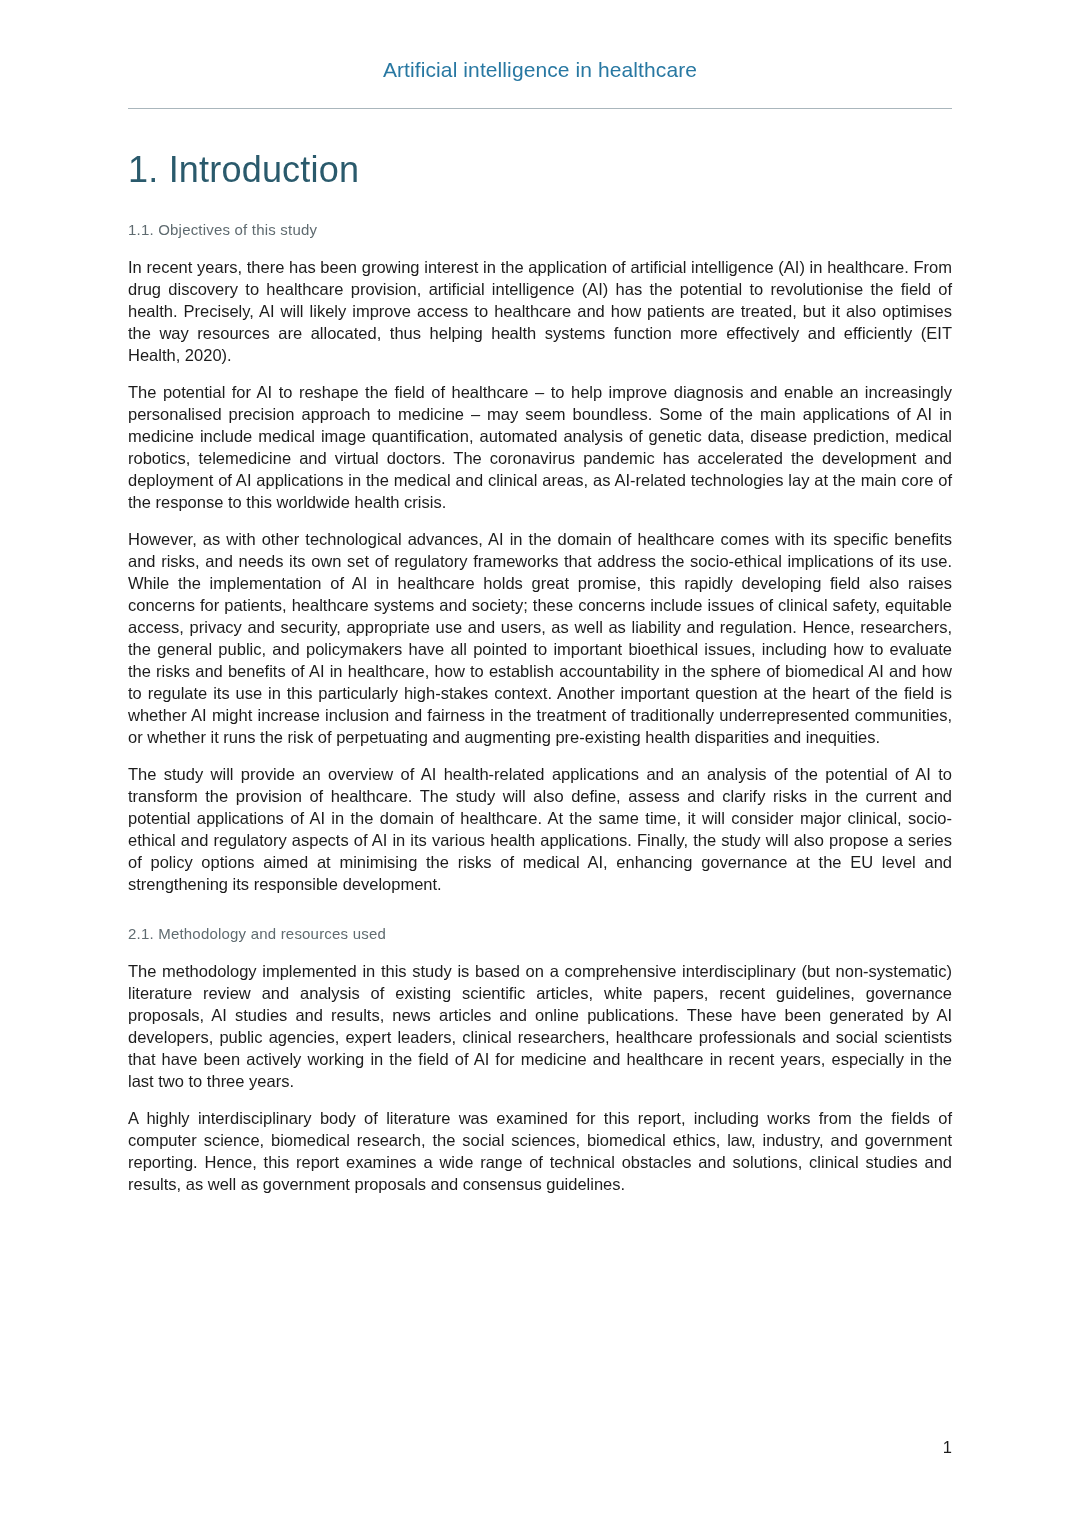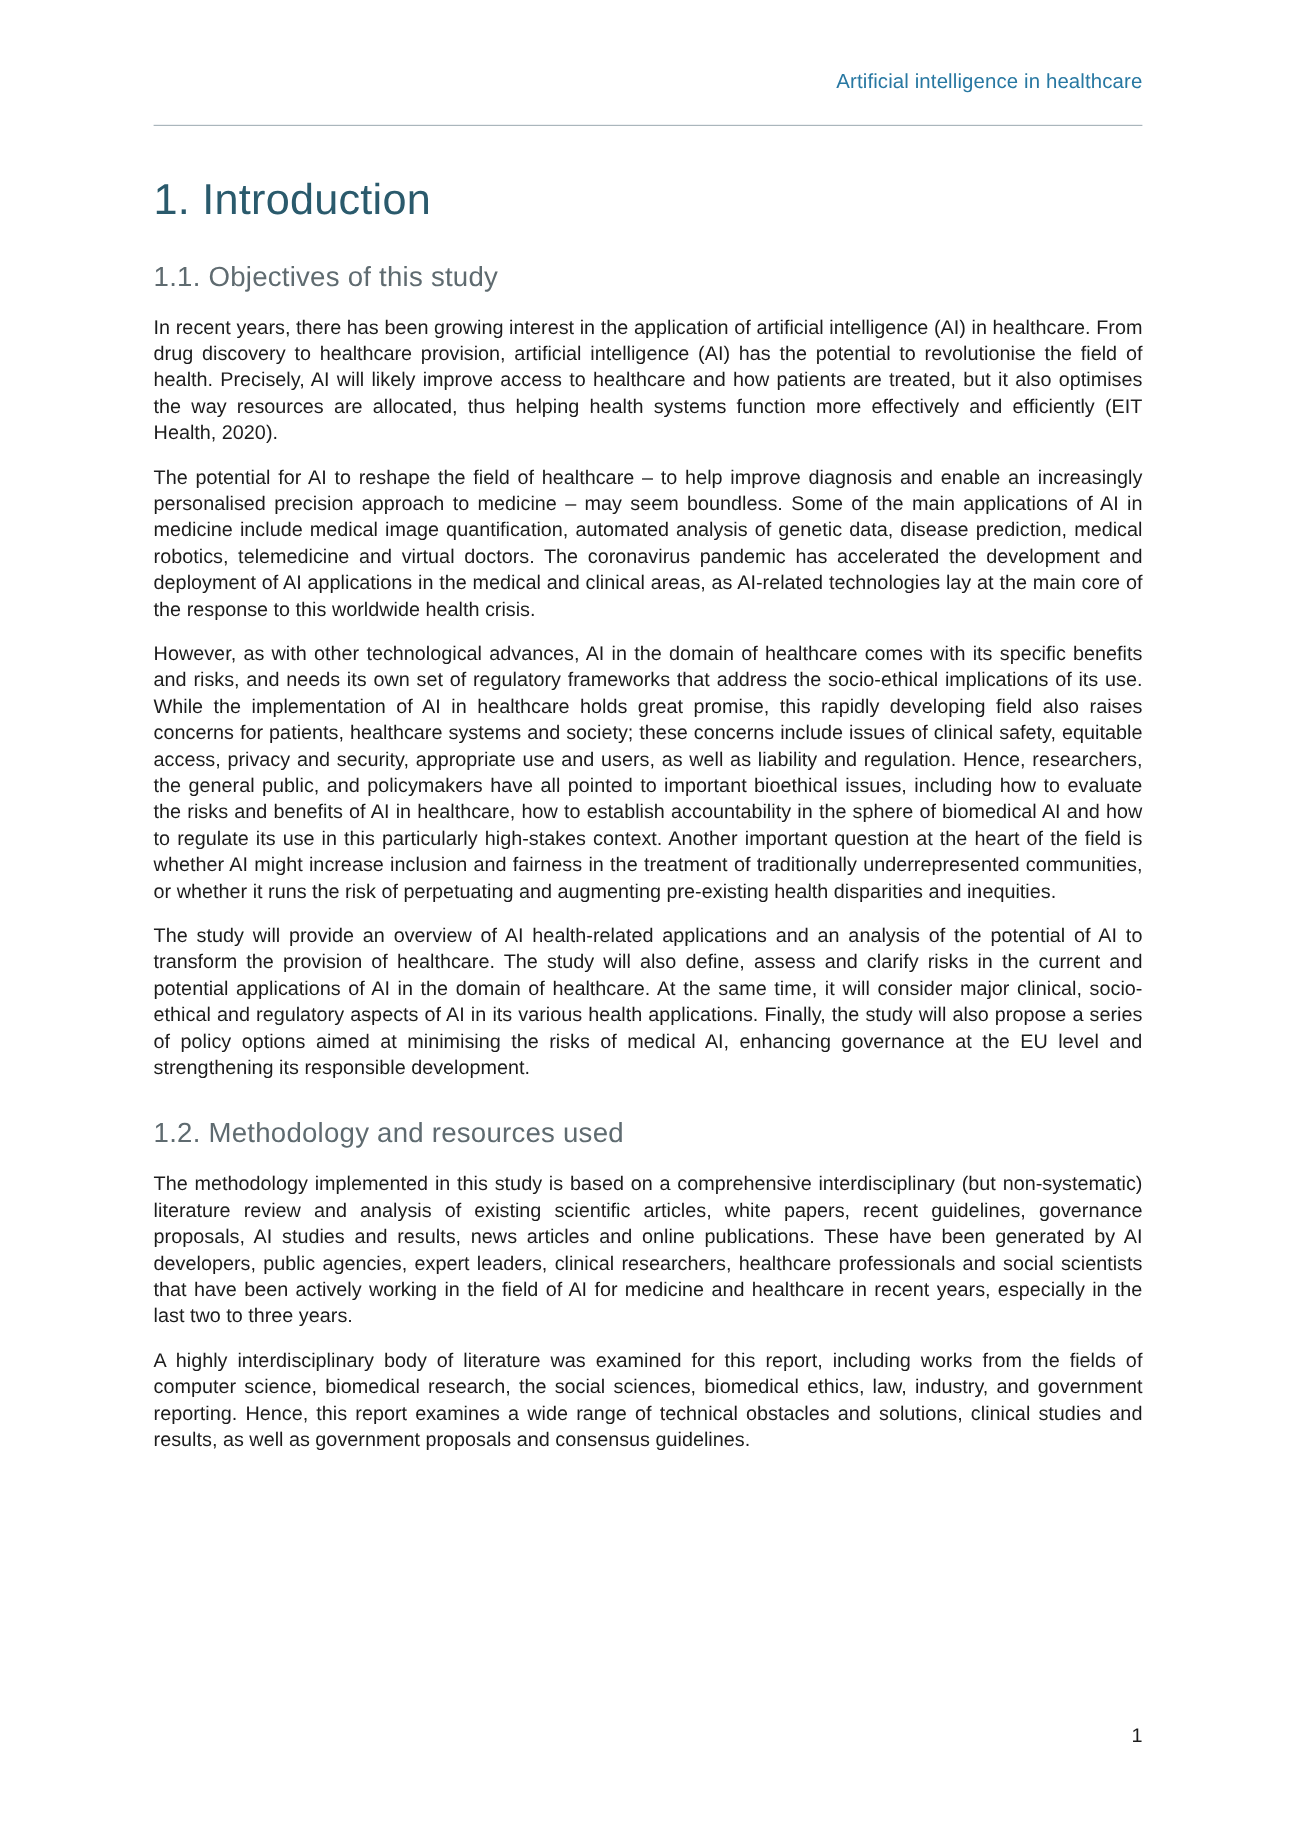--- a/index.html
+++ b/index.html
@@ -19,22 +19,22 @@
 
   .page {
     width: 1080px;
     height: 1527px;
     padding: 58px 128px 0 128px;
     position: relative;
   }
 
   
   .running-title {
-    text-align: right;
-    font-size: 17px;
+    text-align: center;
+    font-size: 21px;
     color: #2878a2;
     letter-spacing: 0.1px;
   }
 
   .header-rule {
     margin-top: 26px;
     border: none;
     border-bottom: 1.5px solid #aab6bc;
     height: 0;
   }
@@ -44,21 +44,21 @@
     margin-top: 40px;
     font-size: 36px;
     font-weight: 500;
     color: #2a5a6c;
     letter-spacing: 0.2px;
   }
 
   h2.doc-h2 {
     margin-top: 30px;
     margin-bottom: 18px;
-    font-size: 23px;
+    font-size: 15px;
     font-weight: 400;
     color: #5f6b70;
     letter-spacing: 0.2px;
   }
 
   
   p.doc-p {
     font-size: 16.5px;
     line-height: 22px;
     text-align: justify;
@@ -96,21 +96,21 @@
     <h2 class="doc-h2">1.1. Objectives of this study</h2>
 
     <p class="doc-p">In recent years, there has been growing interest in the application of artificial intelligence (AI) in healthcare. From drug discovery to healthcare provision, artificial intelligence (AI) has the potential to revolutionise the field of health. Precisely, AI will likely improve access to healthcare and how patients are treated, but it also optimises the way resources are allocated, thus helping health systems function more effectively and efficiently (EIT Health, 2020).</p>
 
     <p class="doc-p">The potential for AI to reshape the field of healthcare – to help improve diagnosis and enable an increasingly personalised precision approach to medicine – may seem boundless. Some of the main applications of AI in medicine include medical image quantification, automated analysis of genetic data, disease prediction, medical robotics, telemedicine and virtual doctors. The coronavirus pandemic has accelerated the development and deployment of AI applications in the medical and clinical areas, as AI-related technologies lay at the main core of the response to this worldwide health crisis.</p>
 
     <p class="doc-p">However, as with other technological advances, AI in the domain of healthcare comes with its specific benefits and risks, and needs its own set of regulatory frameworks that address the socio-ethical implications of its use. While the implementation of AI in healthcare holds great promise, this rapidly developing field also raises concerns for patients, healthcare systems and society; these concerns include issues of clinical safety, equitable access, privacy and security, appropriate use and users, as well as liability and regulation. Hence, researchers, the general public, and policymakers have all pointed to important bioethical issues, including how to evaluate the risks and benefits of AI in healthcare, how to establish accountability in the sphere of biomedical AI and how to regulate its use in this particularly high-stakes context. Another important question at the heart of the field is whether AI might increase inclusion and fairness in the treatment of traditionally underrepresented communities, or whether it runs the risk of perpetuating and augmenting pre-existing health disparities and inequities.</p>
 
     <p class="doc-p">The study will provide an overview of AI health-related applications and an analysis of the potential of AI to transform the provision of healthcare. The study will also define, assess and clarify risks in the current and potential applications of AI in the domain of healthcare. At the same time, it will consider major clinical, socio-ethical and regulatory aspects of AI in its various health applications. Finally, the study will also propose a series of policy options aimed at minimising the risks of medical AI, enhancing governance at the EU level and strengthening its responsible development.</p>
 
-    <h2 class="doc-h2">1.2. Methodology and resources used</h2>
+    <h2 class="doc-h2">2.1. Methodology and resources used</h2>
 
     <p class="doc-p">The methodology implemented in this study is based on a comprehensive interdisciplinary (but non-systematic) literature review and analysis of existing scientific articles, white papers, recent guidelines, governance proposals, AI studies and results, news articles and online publications. These have been generated by AI developers, public agencies, expert leaders, clinical researchers, healthcare professionals and social scientists that have been actively working in the field of AI for medicine and healthcare in recent years, especially in the last two to three years.</p>
 
     <p class="doc-p">A highly interdisciplinary body of literature was examined for this report, including works from the fields of computer science, biomedical research, the social sciences, biomedical ethics, law, industry, and government reporting. Hence, this report examines a wide range of technical obstacles and solutions, clinical studies and results, as well as government proposals and consensus guidelines.</p>
 
   </main>
 
   <div class="page-number">1</div>
 
 </div>

